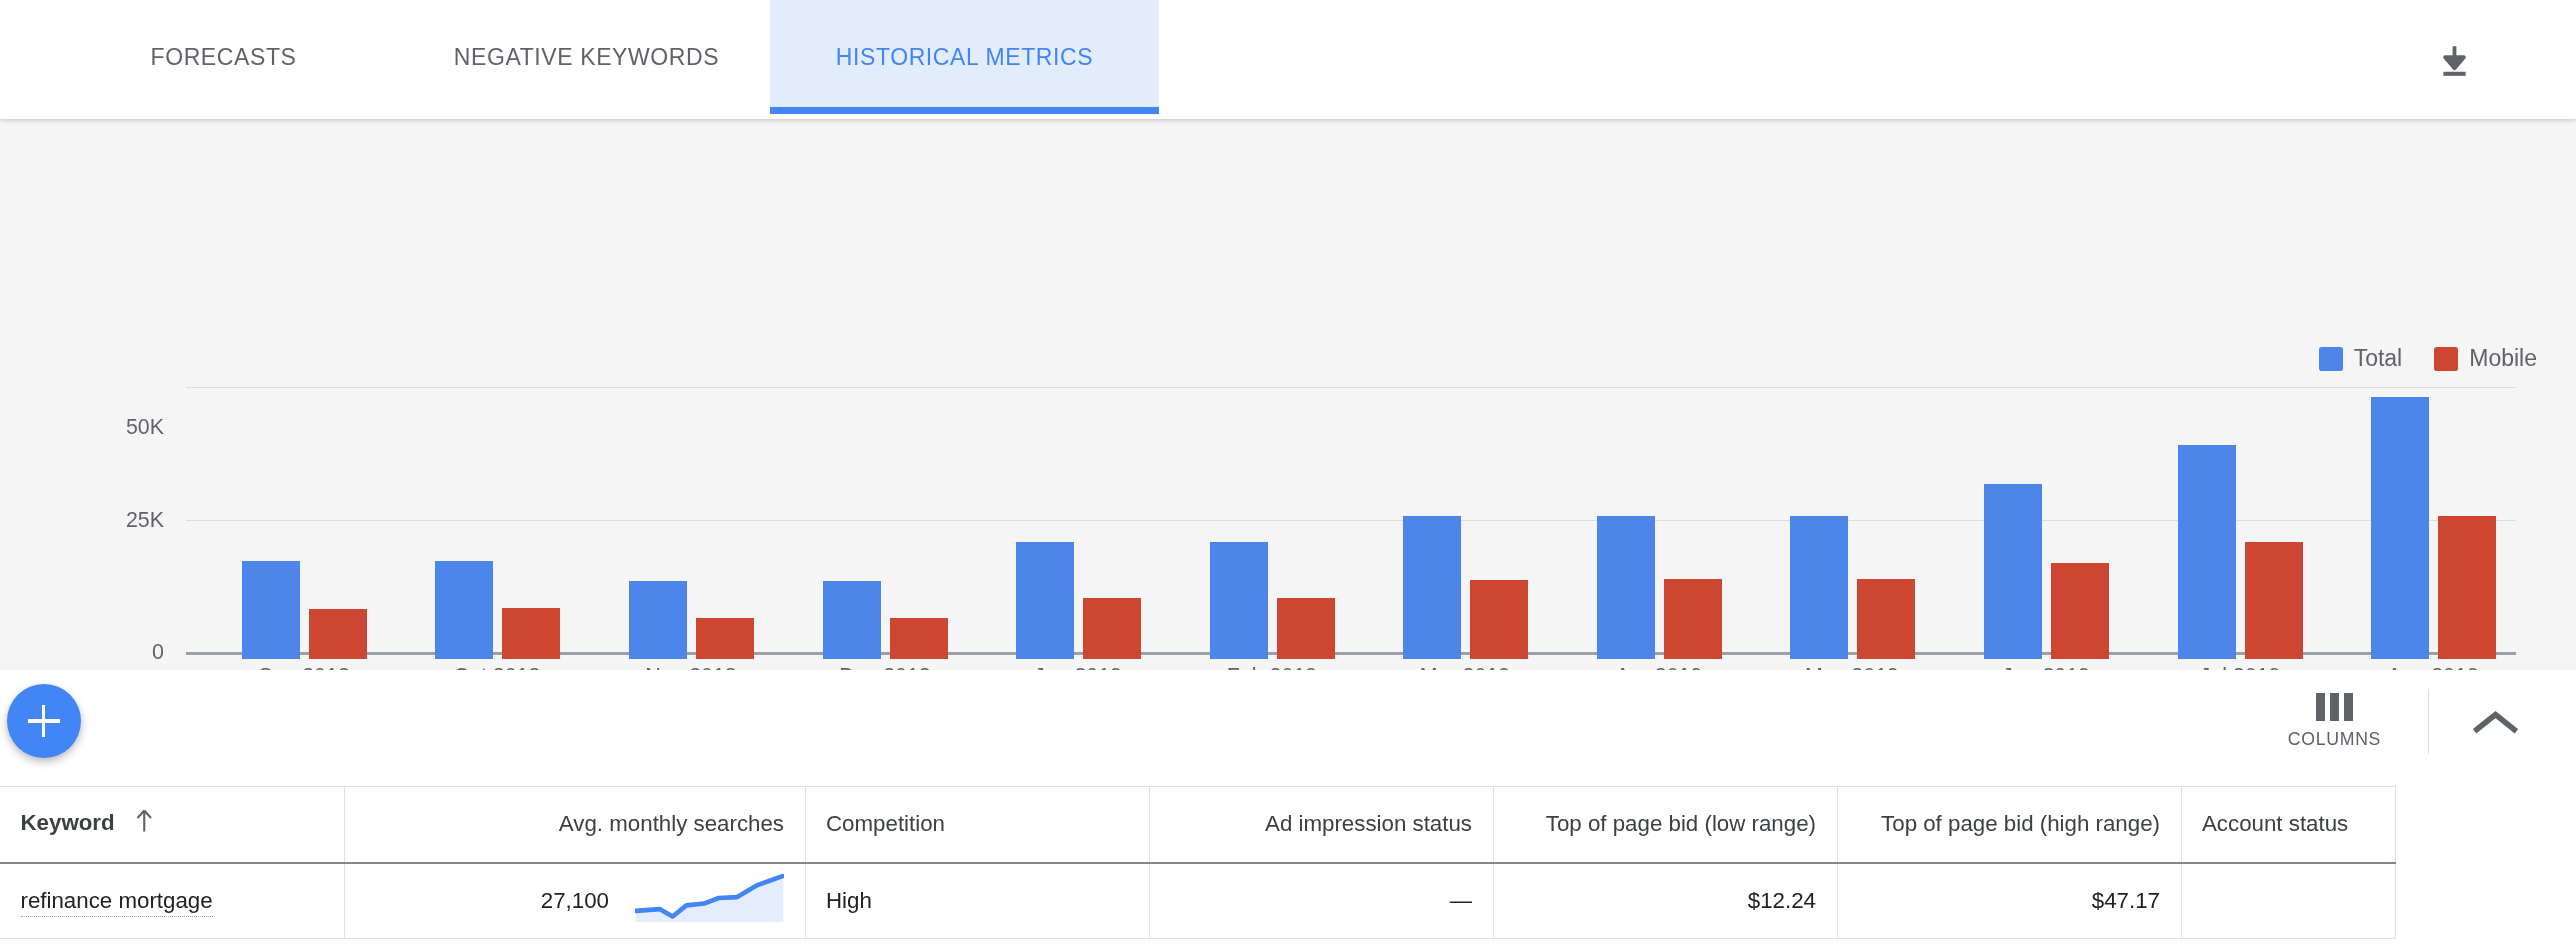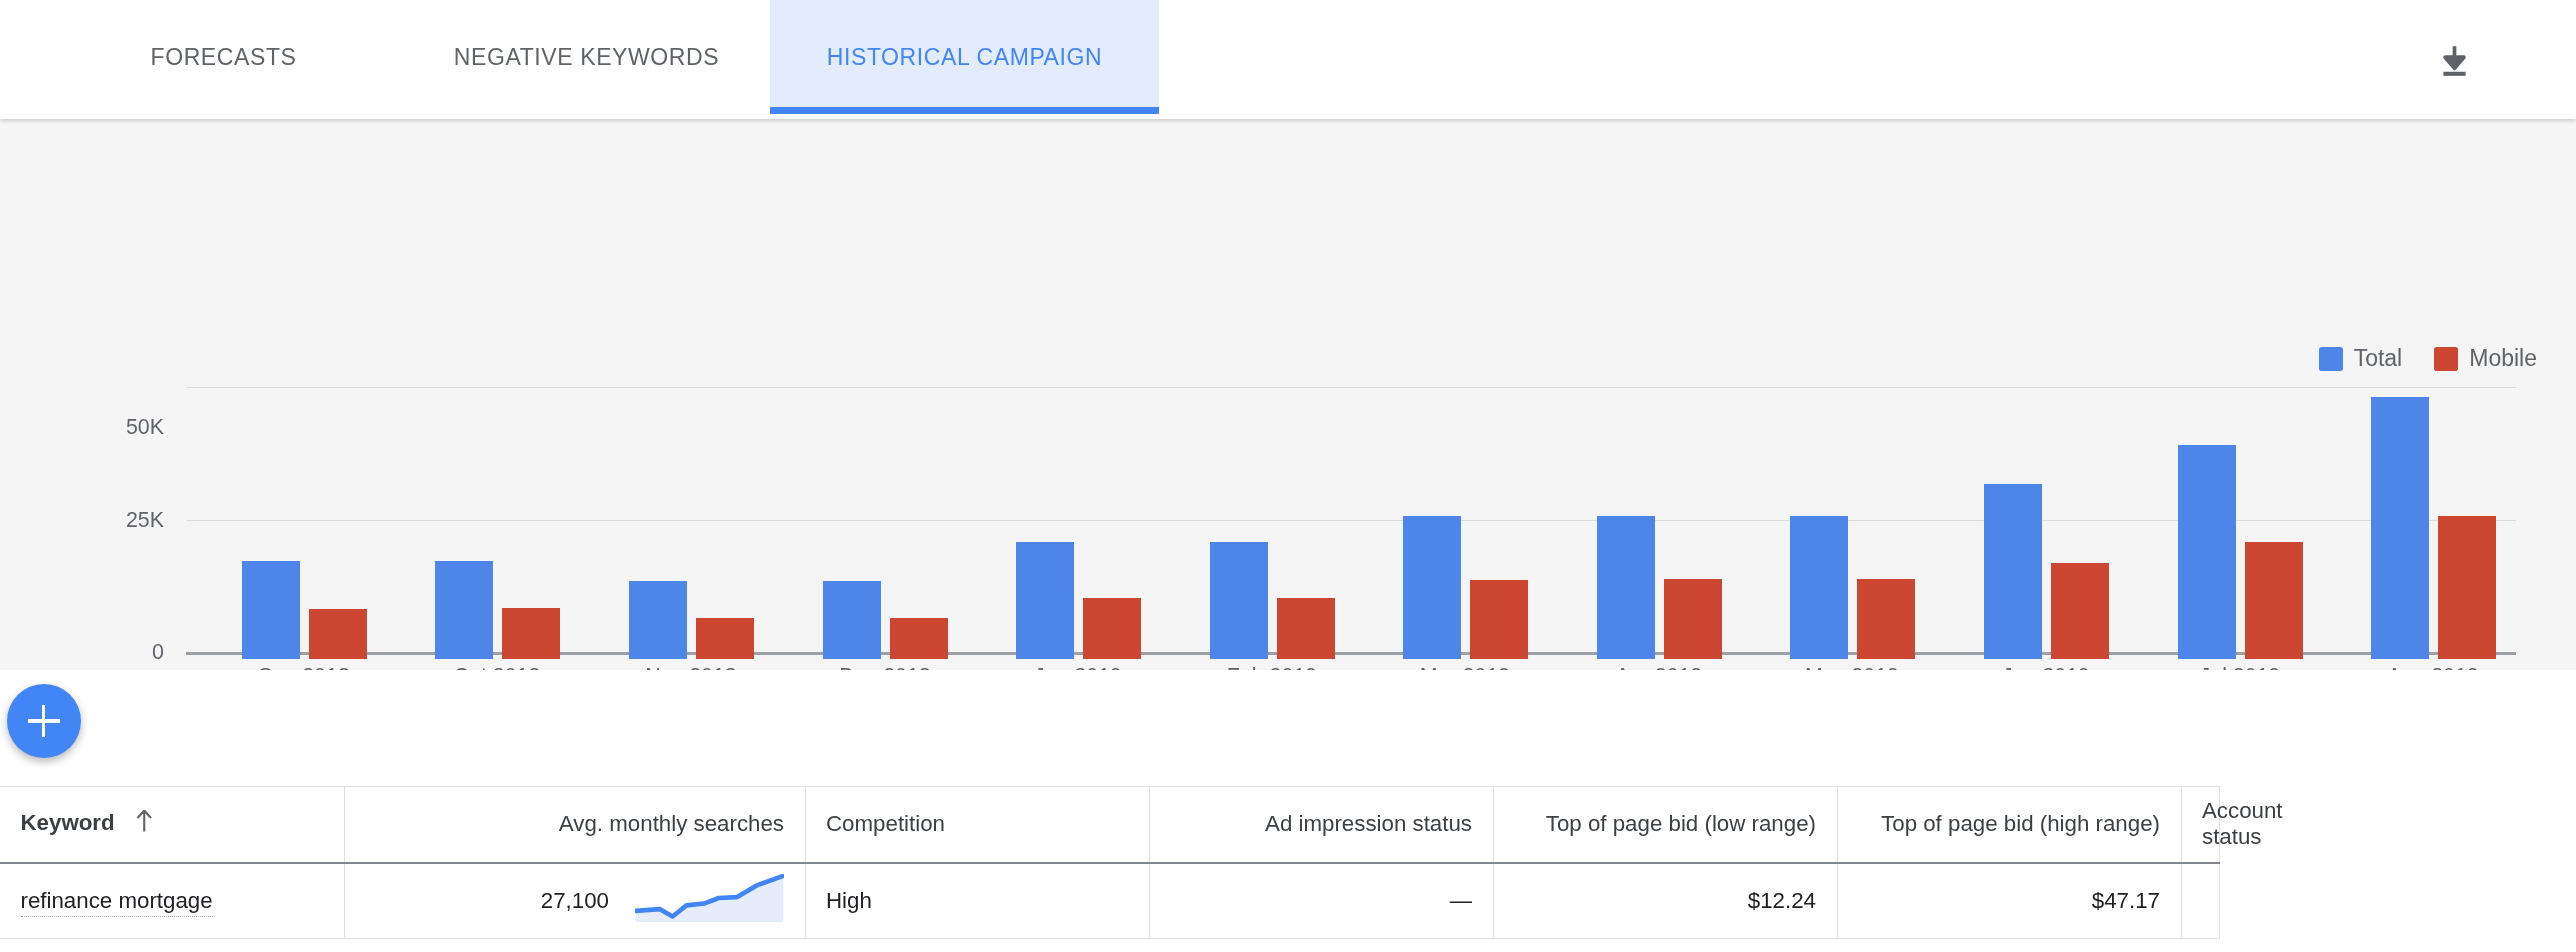--- a/index.html
+++ b/index.html
@@ -133,21 +133,21 @@
     gap: 8.4px; cursor: pointer; user-select: none; padding: 0 26px;
   }
   .columns-glyph { display: flex; gap: 4.7px; }
   .columns-glyph i { display: block; width: 9.3px; height: 28px; background: #5f6368; }
   .columns-label { font-size: 17.7px; color: #5f6368; letter-spacing: 0.7px; }
   .vdivider { width: 0.9px; height: 65px; background: #dadce0; margin: 0 20.5px; }
   .collapse-btn { padding: 0 24px; cursor: pointer; display: flex; align-items: center; }
 
   table.kwtable {
     position: absolute; left: 0; top: 786px;
-    width: 2220px;
+    width: 2396px;
     border-collapse: collapse;
     table-layout: fixed;
   }
   table.kwtable th, table.kwtable td {
     border-right: 0.9px solid #e0e0e0;
     padding: 0 20.5px;
     font-size: 22.3px;
     color: #202124;
     font-weight: 400;
     vertical-align: middle;
@@ -177,21 +177,21 @@
 
   <div class="tabbar">
     <div class="tabs">
       <div class="tab t0">
         <span>FORECASTS</span>
       </div>
       <div class="tab t1">
         <span>NEGATIVE KEYWORDS</span>
       </div>
       <div class="tab t2 active">
-        <span>HISTORICAL CAMPAIGN</span>
+        <span>HISTORICAL METRICS</span>
       </div>
     </div>
 
 
     <div class="download-btn">
       <svg width="41" height="41" viewBox="0 0 24 24" aria-hidden="true">
         <path d="M12 3 L12 13 M12 16 L6.5 9.5 L17.5 9.5 Z" fill="#5f6368" stroke="#5f6368" stroke-width="2.2" stroke-linejoin="round"></path>
         <rect x="5.5" y="18" width="13" height="2.4" fill="#5f6368"></rect>
       </svg>
     </div>
@@ -281,20 +281,36 @@
       </div>
   </div>
 
   <div class="table-panel"></div>
 
   <div class="fab">
     <span class="plus-h"></span>
     <span class="plus-v"></span>
   </div>
 
+  <div class="toolbar-right">
+    <div class="columns-btn">
+      <span class="columns-glyph">
+          <i></i>
+          <i></i>
+          <i></i>
+        </span>
+      <span class="columns-label">COLUMNS</span>
+    </div>
+    <span class="vdivider"></span>
+    <div class="collapse-btn">
+      <svg width="45" height="28" viewBox="0 0 24 14" aria-hidden="true">
+        <path d="M2 11 L12 3 L22 11" fill="none" stroke="#5f6368" stroke-width="3" stroke-linecap="square"></path>
+      </svg>
+    </div>
+  </div>
 
   <table class="kwtable">
     <colgroup>
       <col style="width:344px">
         <col style="width:461px">
         <col style="width:344px">
       <col style="width:344px">
         <col style="width:344px">
         <col style="width:344px">
         <col>

